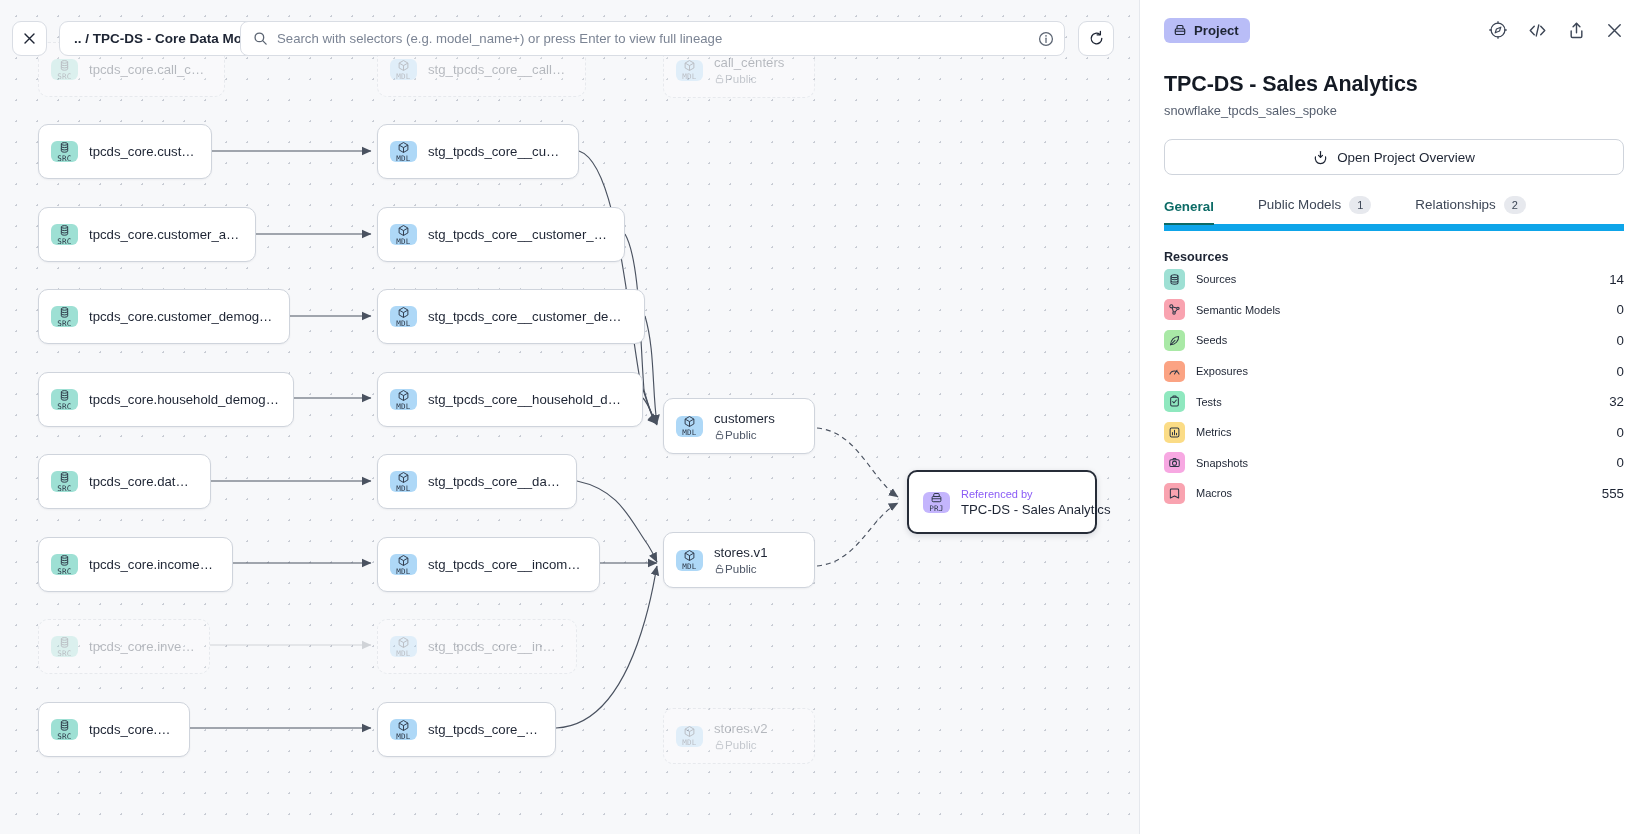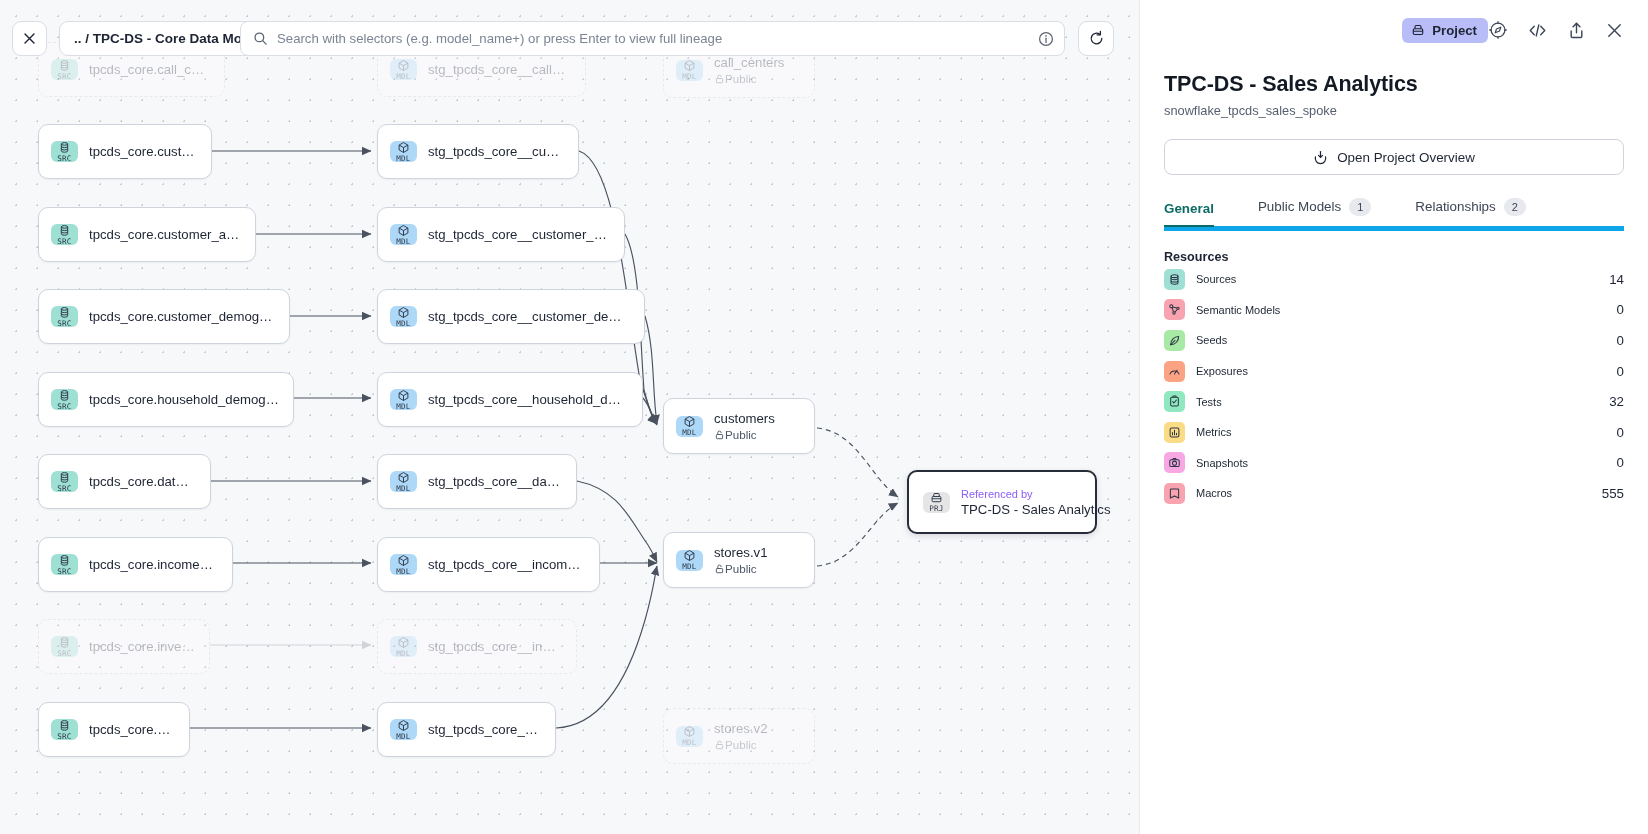--- a/index.html
+++ b/index.html
@@ -72,21 +72,21 @@
     display: flex; flex-direction: column; align-items: center;
     justify-content: center; gap: 0px; line-height: 1;
   }
   .node .badge .bi { display: block; height: 13px; }
   .node .badge .bt {
     font-family: "DejaVu Sans Mono", monospace;
     font-size: 7.6px; letter-spacing: .2px; color: #2b3545; margin-top: 1px;
   }
   .badge.src { background: #9ee0d4; }
   .badge.mdl { background: #aed8f7; }
-  .badge.prj { background: #e5e5e5; }
+  .badge.prj { background: #c4b5fd; }
   .node .ntext { display: flex; flex-direction: column; gap: 2px; min-width: 0; }
   .node .nname {
     font-size: 13.2px; color: #1d2433; white-space: nowrap;
     overflow: hidden; text-overflow: ellipsis;
   }
   .node .nsub {
     font-size: 11.6px; color: #4d5666; display: flex;
     align-items: center; white-space: nowrap;
   }
   .node.dim {
@@ -101,21 +101,21 @@
   .node.prjnode .nsub2 { font-size: 13.2px; color: #1d2433; white-space: nowrap; }
   .node.prjnode .nlabel { font-size: 11px; color: #8b5cf6; }
 
   
   #panel {
     position: relative; width: 509px; height: 834px;
     background: #ffffff; border-left: 1px solid #e5e8ed;
     flex: 0 0 509px; padding: 0 24px;
   }
   #panel-top {
-    display: flex; align-items: center; justify-content: flex-end;
+    display: flex; align-items: center; justify-content: space-between;
     height: 56px; padding-top: 4px;
   }
   #proj-chip {
     display: inline-flex; align-items: center; gap: 7px;
     background: #b9bdf7; color: #1d2433;
     border-radius: 6px; padding: 5px 11px 5px 9px;
     font-size: 13.2px; font-weight: 600;
   }
   #panel-actions { display: flex; align-items: center; gap: 19px; }
   #panel-actions .pa { cursor: pointer; display: flex; color: #3d4656; }
@@ -128,21 +128,21 @@
 
   #overview-btn {
     margin-top: 21px; width: 100%; height: 36px;
     border: 1px solid #cfd4dc; border-radius: 8px; background: #fff;
     display: flex; align-items: center; justify-content: center; gap: 9px;
     font-size: 13.4px; color: #1d2433; cursor: pointer;
   }
 
   #tabs {
     margin-top: 22px; display: flex; align-items: flex-end; gap: 0;
-    border-bottom: 5px solid #0ea5e9; height: 34px;
+    border-bottom: 7px solid #0ea5e9; height: 34px;
   }
   .tab {
     display: flex; align-items: center; gap: 8px;
     padding: 0 0 9px 0; margin-right: 44px;
     font-size: 13.4px; color: #3d4656; cursor: pointer;
     border-bottom: 2.5px solid transparent; position: relative; top: 1px;
   }
   .tab.active { color: #0c6b66; font-weight: 600; border-bottom-color: #0c6b66; }
   .tab .cbadge {
     background: #e7e9ee; color: #3d4656; border-radius: 9px;

